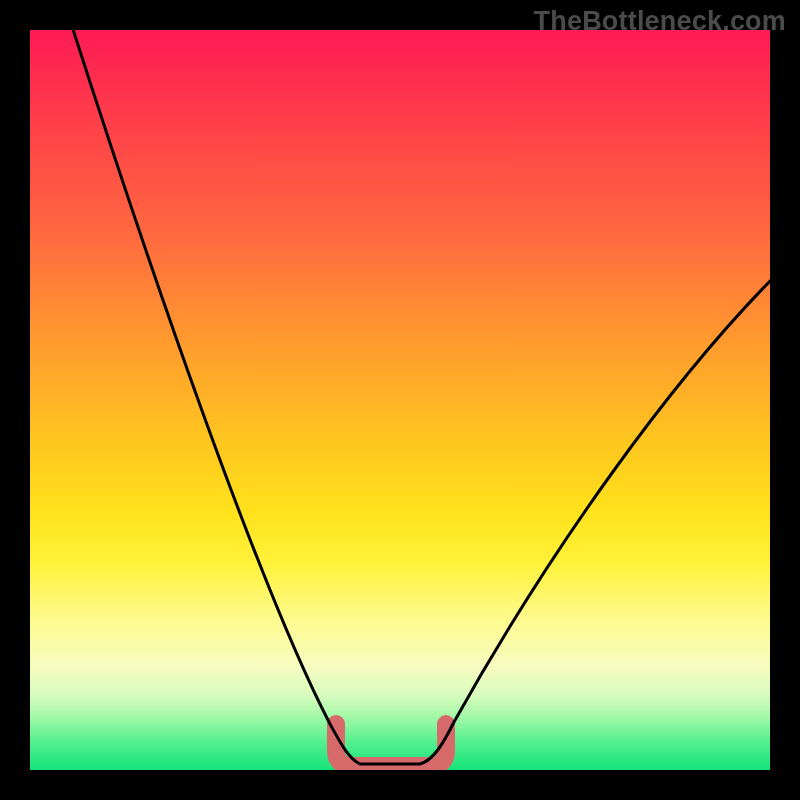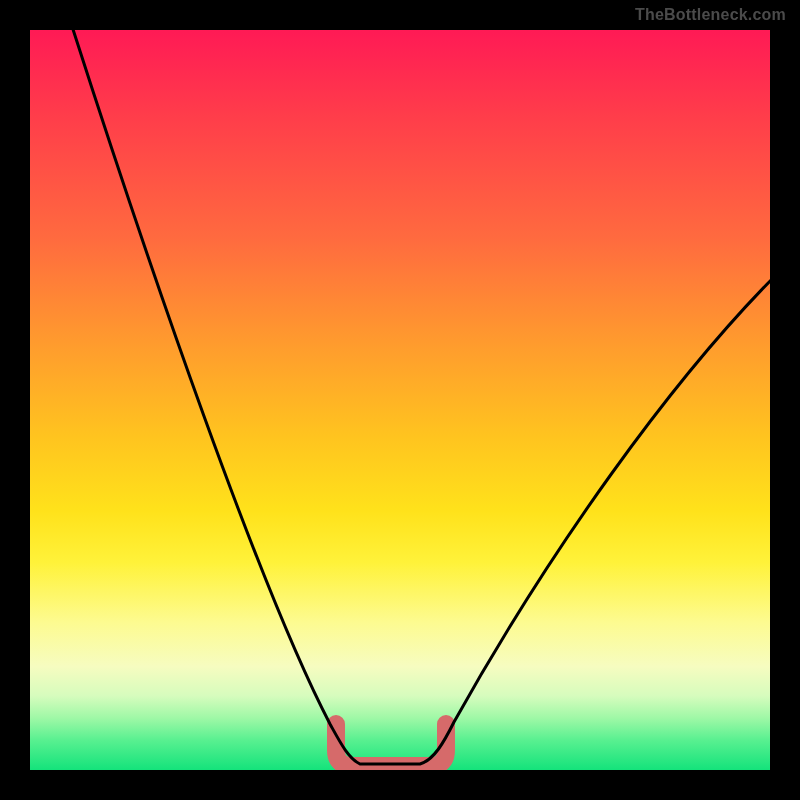--- a/index.html
+++ b/index.html
@@ -43,21 +43,21 @@
       #9ef8a6 93%,
       #58f090 96%,
       #14e37b 100%
     );
   }
   .watermark {
     position: absolute;
     top: 6px;
     right: 14px;
     color: #4b4b4b;
-    font-size: 16px;
+    font-size: 27px;
     font-weight: 600;
     letter-spacing: 0.2px;
     user-select: none;
   }
   svg.curves {
     position: absolute;
     inset: 0;
     width: 100%;
     height: 100%;
   }

